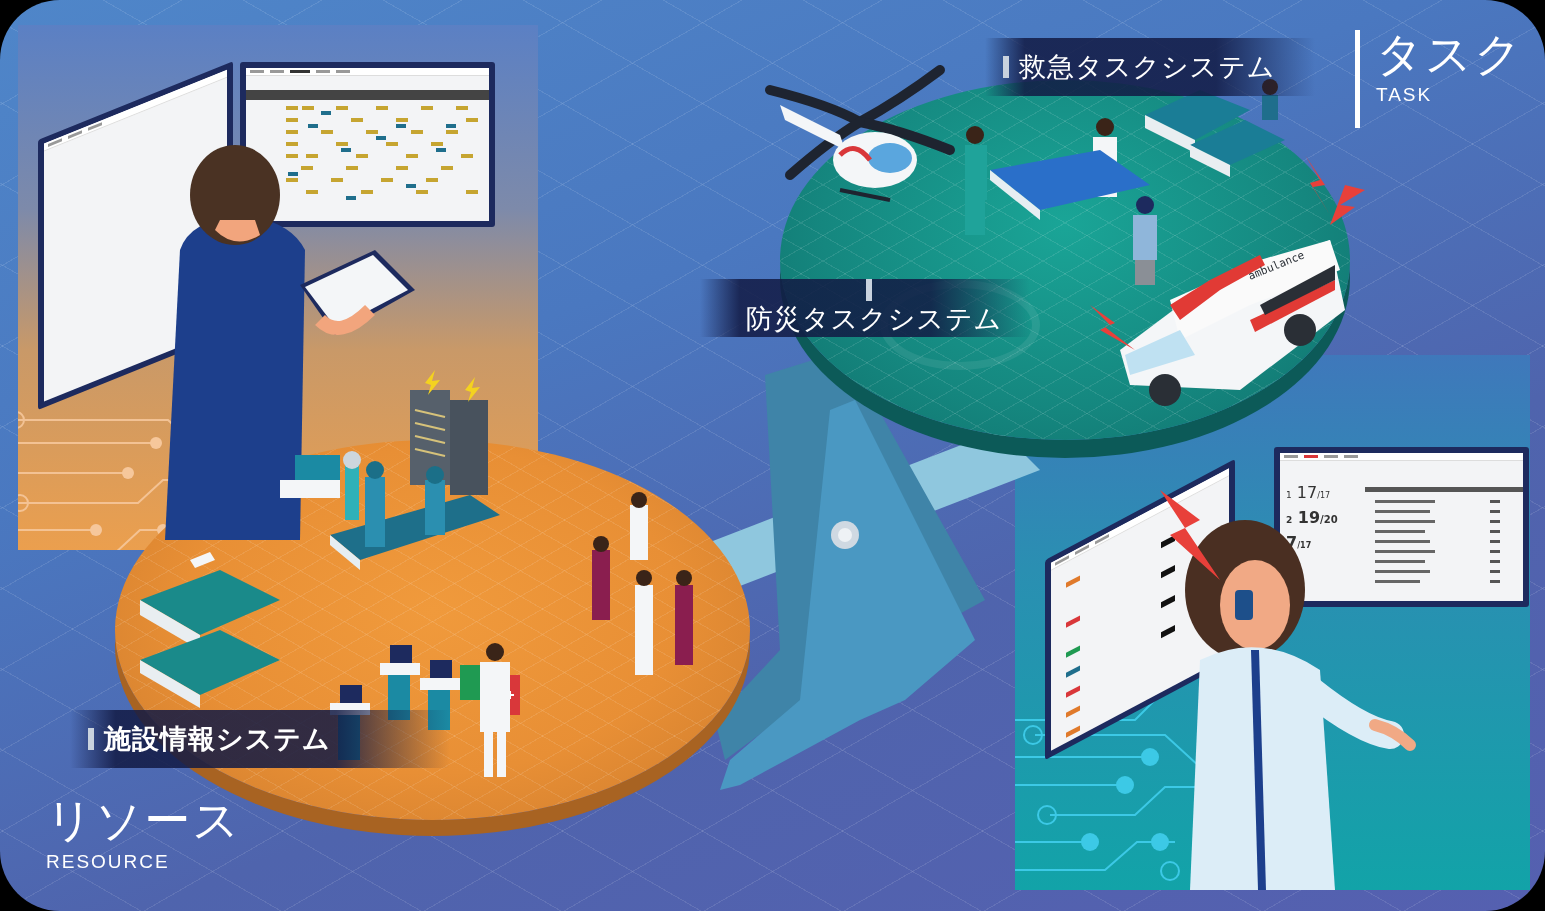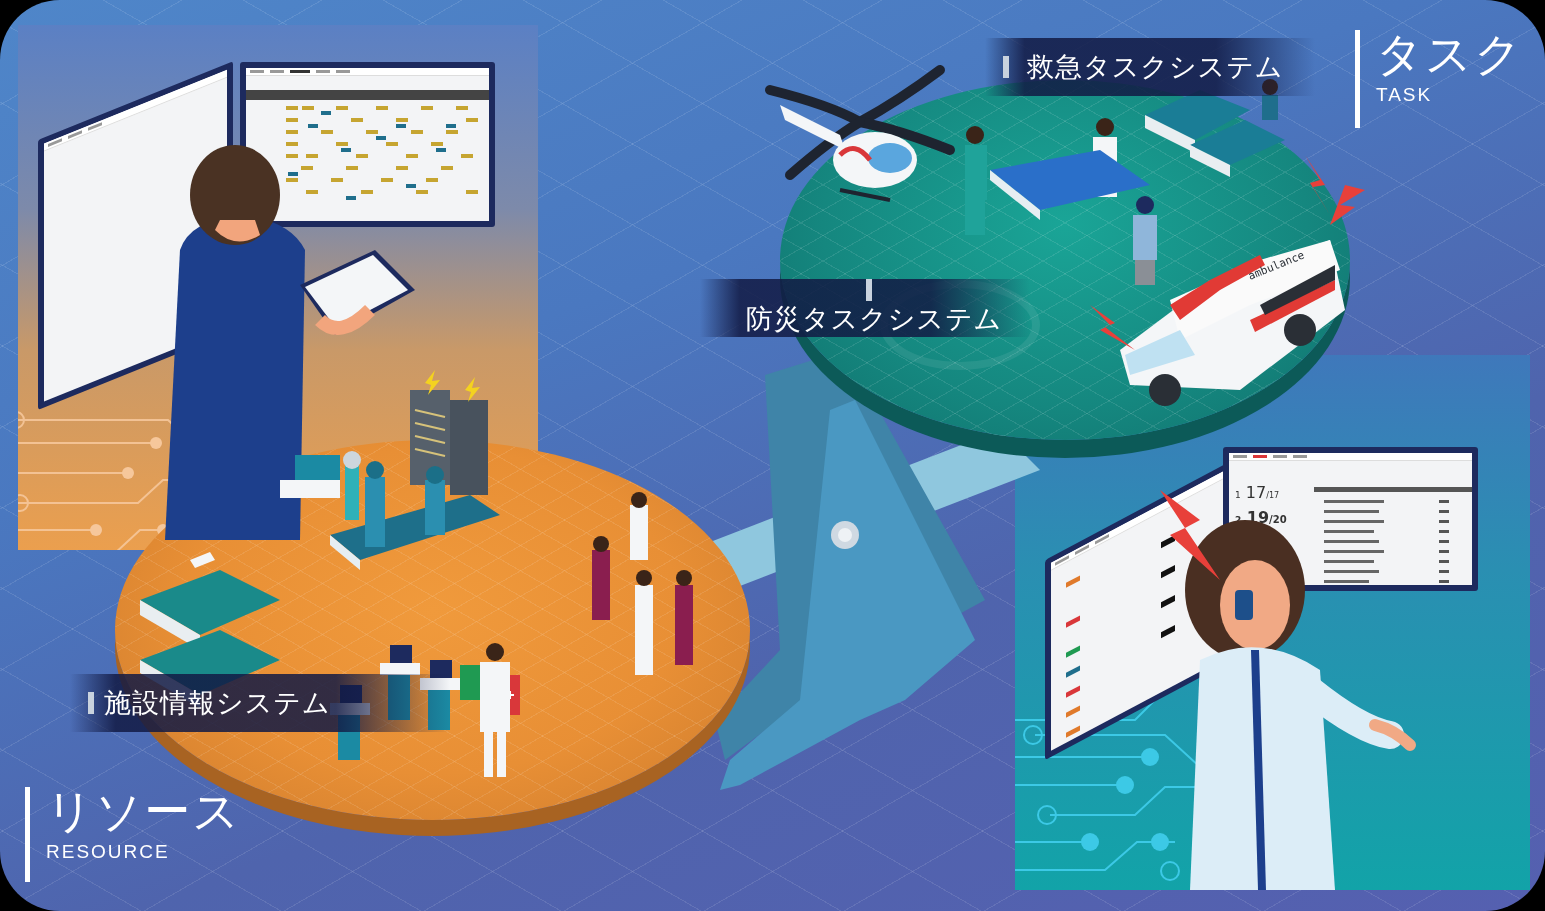--- a/index.html
+++ b/index.html
@@ -368,21 +368,21 @@
           </g>
         <g fill="#111">
             <rect x="110" y="30" width="14" height="6"></rect>
             <rect x="110" y="60" width="14" height="6"></rect>
             <rect x="110" y="90" width="14" height="6"></rect>
             <rect x="110" y="120" width="14" height="6"></rect>
           </g>
       </svg>
     </div>
   </div>
-  <div class="monitor" style="left:1223px; top:447px; width:255px; height:144px;">
+  <div class="monitor" style="left:1274px; top:447px; width:255px; height:160px;">
     <div class="screen">
       <div class="scr-top">
           <i></i>
           <i style="background:#d9373a"></i>
           <i></i>
           <i></i>
         </div>
       <div style="position:absolute; left:6px; top:30px; width:70px; font-size:16px; color:#333;">
         <div><span style="font-size:9px;">1</span> <span>17</span><span style="font-size:8px;">/17</span></div>
         <div style="margin-top:6px; font-weight:bold;"><span style="font-size:9px;">2</span> <span>19</span><span style="font-size:10px;">/20</span></div>
@@ -422,40 +422,40 @@
     <rect x="65" y="70" width="18" height="30" rx="4" fill="#1d4f8a"></rect>
     <path d="M30 140 Q90 110 150 150 L165 370 L20 370 Z" fill="#dcedf7"></path>
     <path d="M85 130 L92 370" stroke="#1d3f8c" stroke-width="8"></path>
     <path d="M140 170 Q190 210 220 215" stroke="#dcedf7" stroke-width="28" fill="none" stroke-linecap="round"></path>
     <path d="M205 205 Q225 210 240 225" stroke="#f1a985" stroke-width="12" fill="none" stroke-linecap="round"></path>
   </svg>
   <svg class="figure" width="60" height="90" viewBox="0 0 60 90" style="left:1160px; top:490px;">
     <polygon points="0,0 40,30 25,38 60,90 10,45 25,38" fill="#e8403a"></polygon>
   </svg>
 
-  <div class="label-bar" style="left:985px; top:38px; width:330px;gap:8px;">
+  <div class="label-bar" style="left:985px; top:38px; width:330px;">
     <span class="tick"></span>
     <span class="txt">救急タスクシステム</span>
   </div>
   <div class="label-bar" style="left:700px; top:279px; width:330px;flex-direction:column;">
     <span class="tick"></span>
     <span class="txt">防災タスクシステム</span>
   </div>
-  <div class="label-bar" style="left:70px; top:674px; width:380px;">
+  <div class="label-bar" style="left:70px; top:710px; width:380px;font-weight:bold;">
     <span class="tick"></span>
     <span class="txt">施設情報システム</span>
   </div>
 
   <div class="heading" style="left:1355px; top:30px; height:98px;">
     <div class="vbar"></div>
     <div>
       <div class="jp">タスク</div>
       <div class="en">TASK</div>
     </div>
   </div>
-  <div class="heading" style="left:25px; top:787px; height:95px;">
+  <div class="heading" style="left:25px; top:787px; height:95px;align-items:center;">
     <div class="vbar"></div>
     <div>
       <div class="jp">リソース</div>
       <div class="en">RESOURCE</div>
     </div>
   </div>
 </div>
 
 </body></html>

